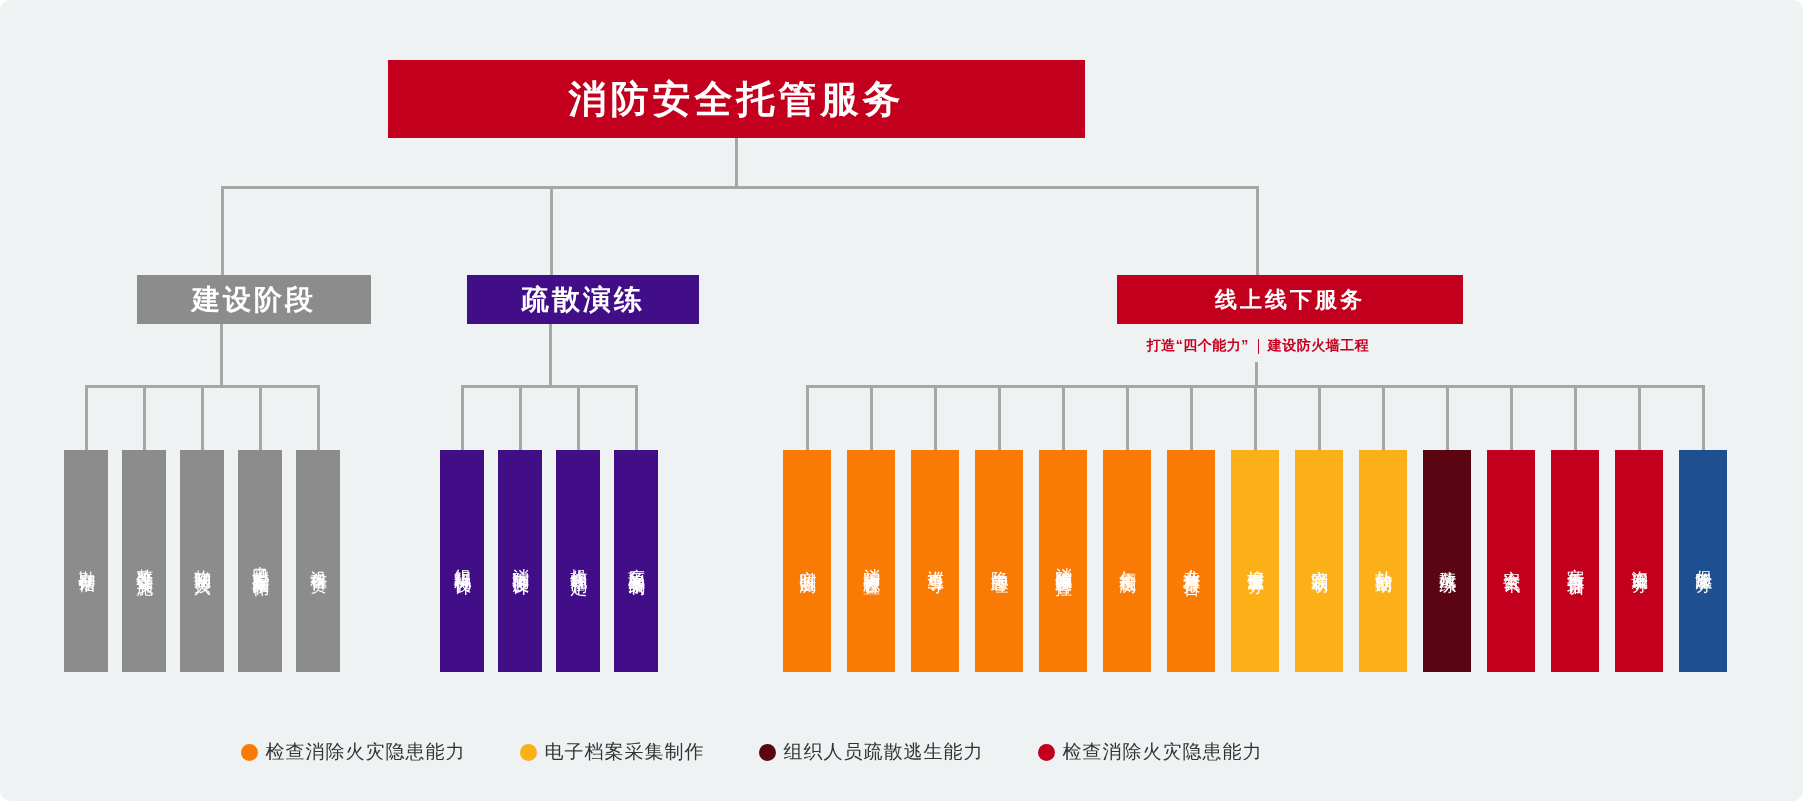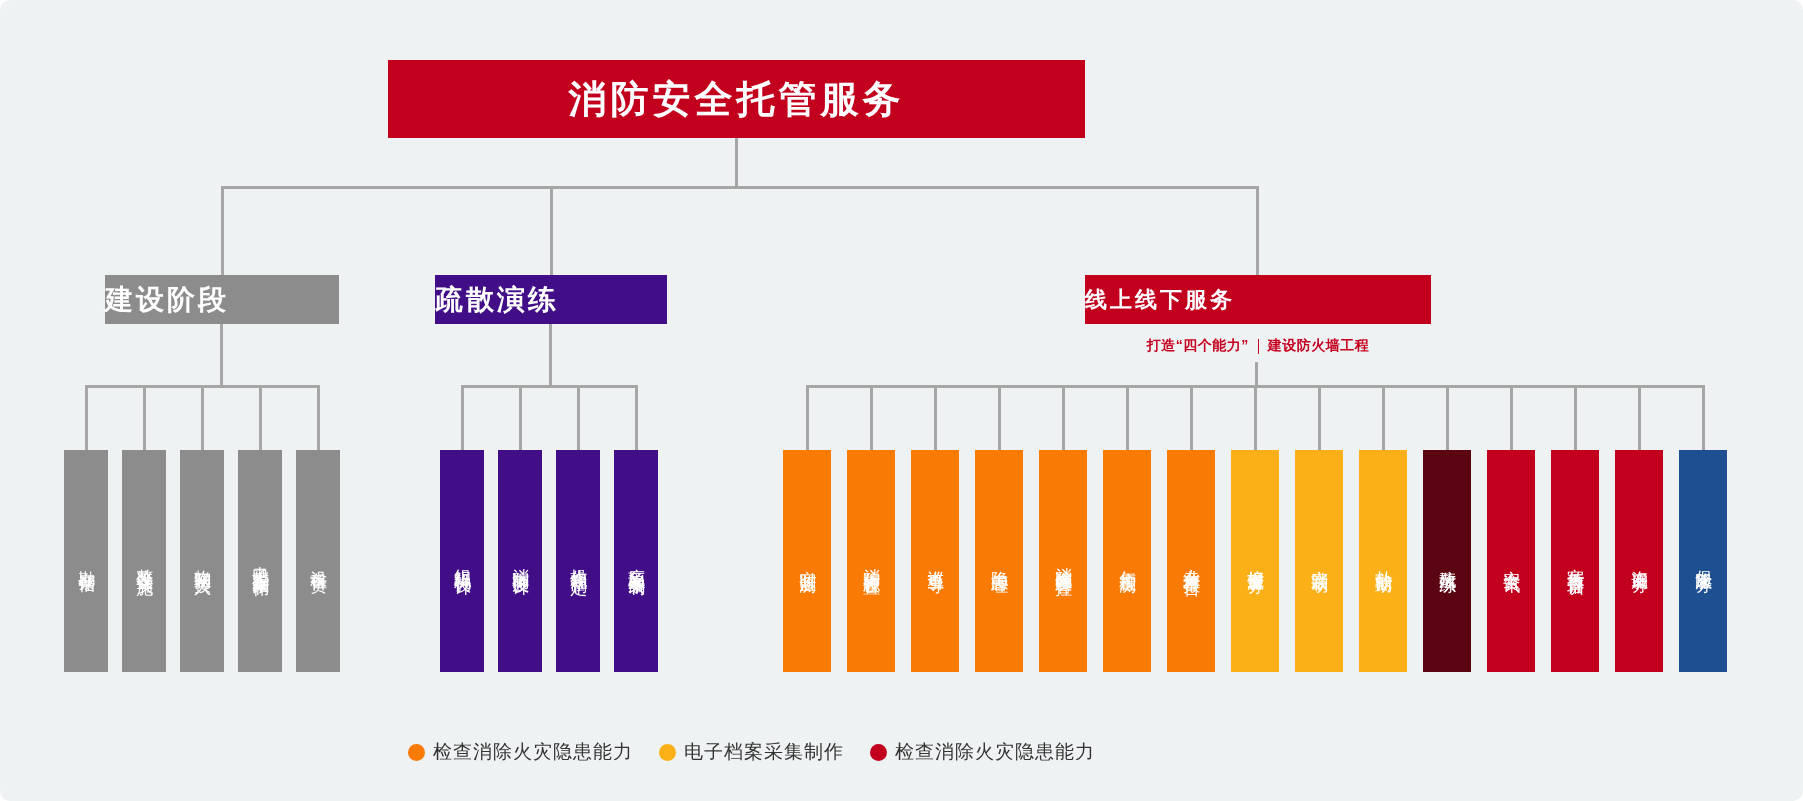--- a/index.html
+++ b/index.html
@@ -18,22 +18,22 @@
 
   
   #root-box{
     left:388px;top:60px;width:697px;height:78px;
     display:flex;align-items:center;justify-content:center;
     color:#ffffff;font-size:38px;font-weight:700;letter-spacing:4px;
   }
 
   
   .l2{
-    display:flex;align-items:center;
-    color:#ffffff;font-weight:700;letter-spacing:3px;
+    display:flex;align-items:center;justify-content:center;
+    color:#ffffff;font-weight:700;letter-spacing:3px;margin-left:32px;
   }
   #h-build{left:105px;top:275px;width:234px;height:49px;font-size:28px;}
   #h-design{left:435px;top:275px;width:232px;height:49px;font-size:28px;}
   #h-service{left:1085px;top:275px;width:346px;height:49px;font-size:22px;}
 
   #service-sub{
     left:1085px;top:335px;width:346px;height:22px;
     display:flex;align-items:center;justify-content:center;
     font-size:14px;font-weight:700;letter-spacing:.5px;
     color:#c60020;white-space:nowrap;
@@ -56,21 +56,21 @@
     text-orientation:upright;
     font-size:17px;line-height:1.32;letter-spacing:2px;
     font-weight:400;
     padding:10px 0;
     box-sizing:border-box;
   }
 
   
   #legend{
     position:absolute;left:0;top:735px;width:1503px;height:34px;
-    display:flex;align-items:center;justify-content:center;gap:26px;
+    display:flex;align-items:center;justify-content:center;gap:54px;
   }
   .leg-item{display:flex;align-items:center;gap:8px;}
   .leg-dot{width:17px;height:17px;border-radius:50%;flex:none;}
   .leg-label{font-size:19px;color:#333333;letter-spacing:1px;white-space:nowrap;}
 </style>
 </head>
 <body>
 
 <div id="canvas" style="background: rgb(238, 242, 243);">
 
@@ -213,18 +213,22 @@
   <div id="legend">
       <div class="leg-item">
         <span class="leg-dot" style="background: rgb(250, 122, 6);"></span>
         <span class="leg-label">检查消除火灾隐患能力</span>
       </div>
       <div class="leg-item">
         <span class="leg-dot" style="background: rgb(251, 176, 24);"></span>
         <span class="leg-label">电子档案采集制作</span>
       </div>
       <div class="leg-item">
+        <span class="leg-dot" style="background: rgb(92, 5, 18);"></span>
+        <span class="leg-label">组织人员疏散逃生能力</span>
+      </div>
+      <div class="leg-item">
         <span class="leg-dot" style="background: rgb(194, 0, 30);"></span>
         <span class="leg-label">检查消除火灾隐患能力</span>
       </div>
     </div>
 
 </div>
 
 </body></html>

